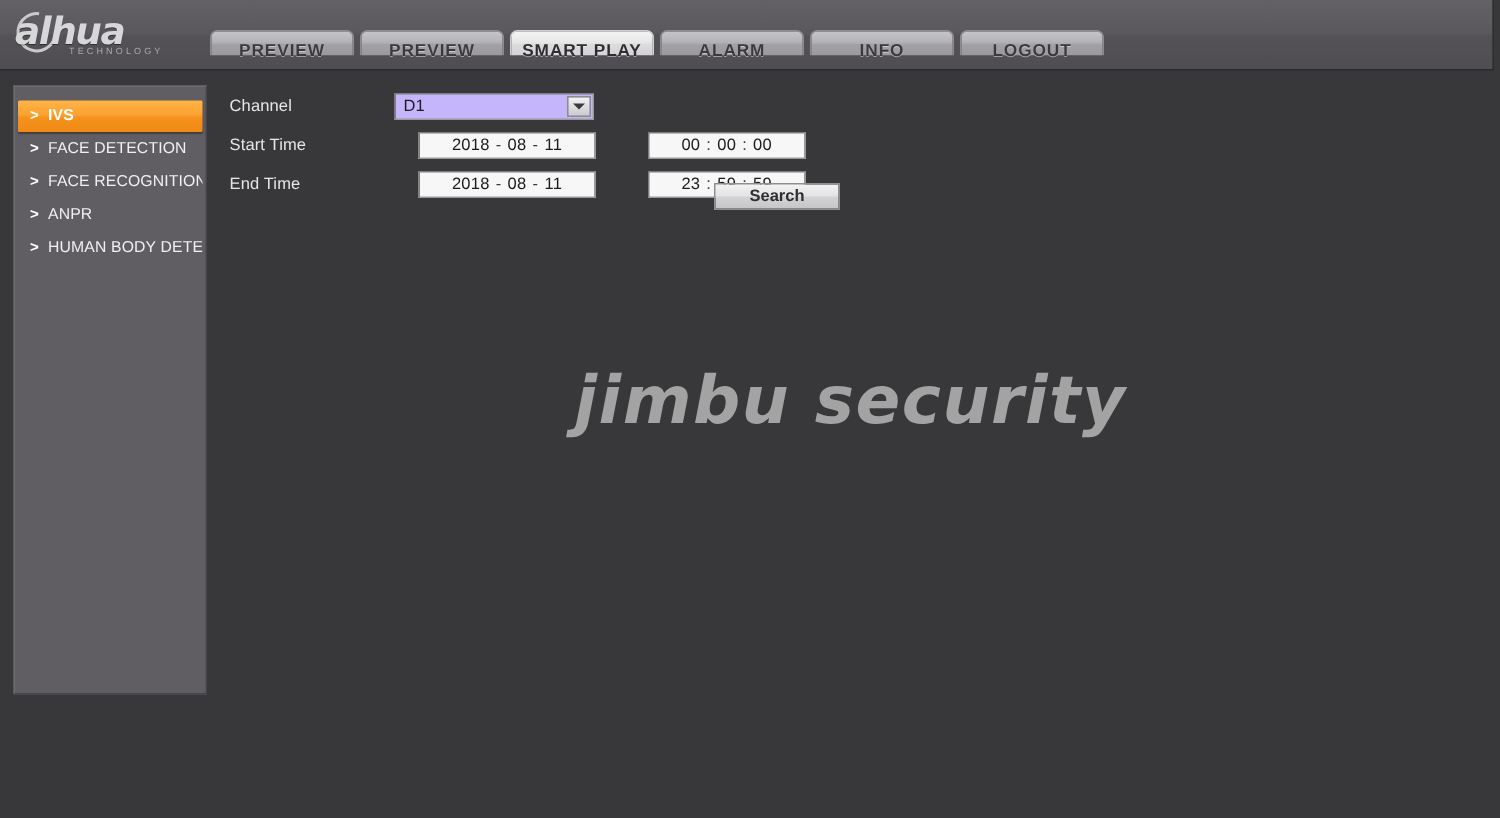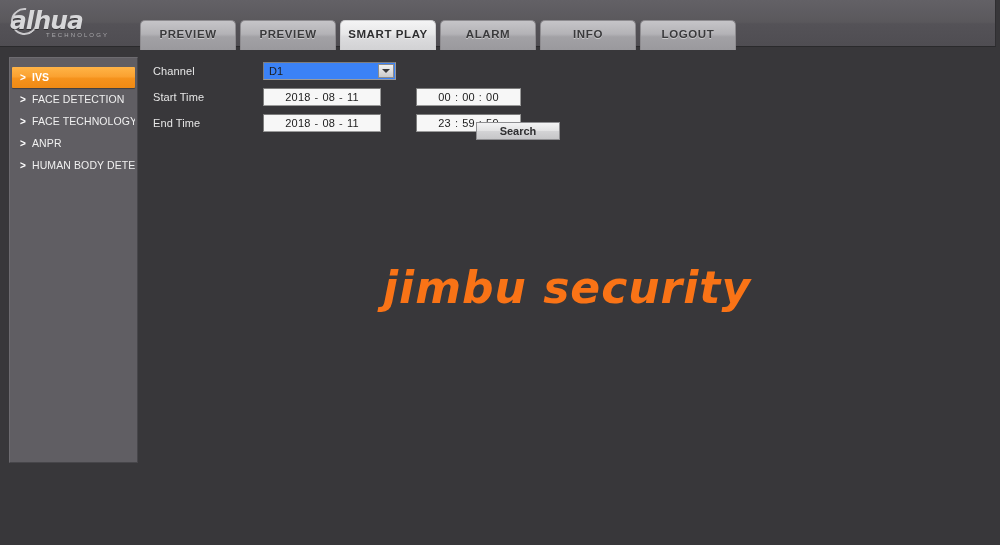--- a/index.html
+++ b/index.html
@@ -69,21 +69,21 @@
   #tabs {
     position: absolute;
     left: 140px;
     top: 20px;
     height: 27px;
     display: flex;
     gap: 4px;
   }
   .tab {
     width: 96px;
-    height: 30px;
+    height: 17px;
     line-height: 26px;
     text-align: center;
     font-size: 11.5px;
     font-weight: bold;
     letter-spacing: 0.6px;
     color: #3a3a3c;
     border-radius: 5px 5px 0 0;
     border: 1px solid #8e8c90;
     border-bottom: none;
     background: linear-gradient(to bottom, #c6c5c8 0%, #b3b2b6 45%, #a2a1a5 55%, #9a999d 100%);
@@ -157,21 +157,21 @@
     font-size: 11px;
     color: #e6e6e6;
     letter-spacing: 0.1px;
   }
 
   
   .sel {
     position: relative;
     width: 133px;
     height: 18px;
-    background: #3b82f6;
+    background: #c4b5fd;
     border: 1px solid #9a9a9a;
     border-top-color: #7d7d7d;
     border-left-color: #7d7d7d;
     display: flex;
     align-items: center;
     cursor: pointer;
   }
   .sel .sel-val {
     padding-left: 5px;
     font-size: 11px;
@@ -207,20 +207,21 @@
     border: 1px solid #9a9a9a;
     border-top-color: #7d7d7d;
     border-left-color: #7d7d7d;
     display: flex;
     align-items: center;
     justify-content: center;
     font-size: 11px;
     color: #1b1b1b;
     letter-spacing: 0.2px;
     cursor: text;
+    margin-left: 16px;
   }
   .datebox { width: 118px; }
   .timebox { width: 105px; margin-left: 7px; }
   .datebox .seg, .timebox .seg { padding: 0 4px; }
   .datebox .sep, .timebox .sep { color: #3a3a3a; }
 
   
   #search-btn {
     position: absolute;
     left: 323px;
@@ -234,26 +235,26 @@
     background: linear-gradient(to bottom, #f3f3f4 0%, #e3e3e4 48%, #d3d3d5 52%, #c6c6c8 100%);
     border: 1px solid #8f8f92;
     cursor: pointer;
     font-weight: bold;
   }
 
   
   #watermark {
     position: absolute;
     left: 383px;
-    top: 262px;
+    top: 242px;
     font-family: "DejaVu Sans", sans-serif;
     font-size: 44px;
     font-weight: bold;
     font-style: italic;
-    color: #f97316;
+    color: #a3a3a3;
     letter-spacing: 1px;
     white-space: nowrap;
     user-select: none;
   }
 </style>
 </head>
 <body>
 
 <div id="header">
 
@@ -281,21 +282,21 @@
     <span>IVS</span>
   </div>
 
   <div class="menu-item">
     <span class="arrow">&gt;</span>
     <span>FACE DETECTION</span>
   </div>
 
   <div class="menu-item">
     <span class="arrow">&gt;</span>
-    <span>FACE TECHNOLOGY</span>
+    <span>FACE RECOGNITION</span>
   </div>
 
   <div class="menu-item">
     <span class="arrow">&gt;</span>
     <span>ANPR</span>
   </div>
 
   <div class="menu-item">
     <span class="arrow">&gt;</span>
     <span>HUMAN BODY DETE...</span>

